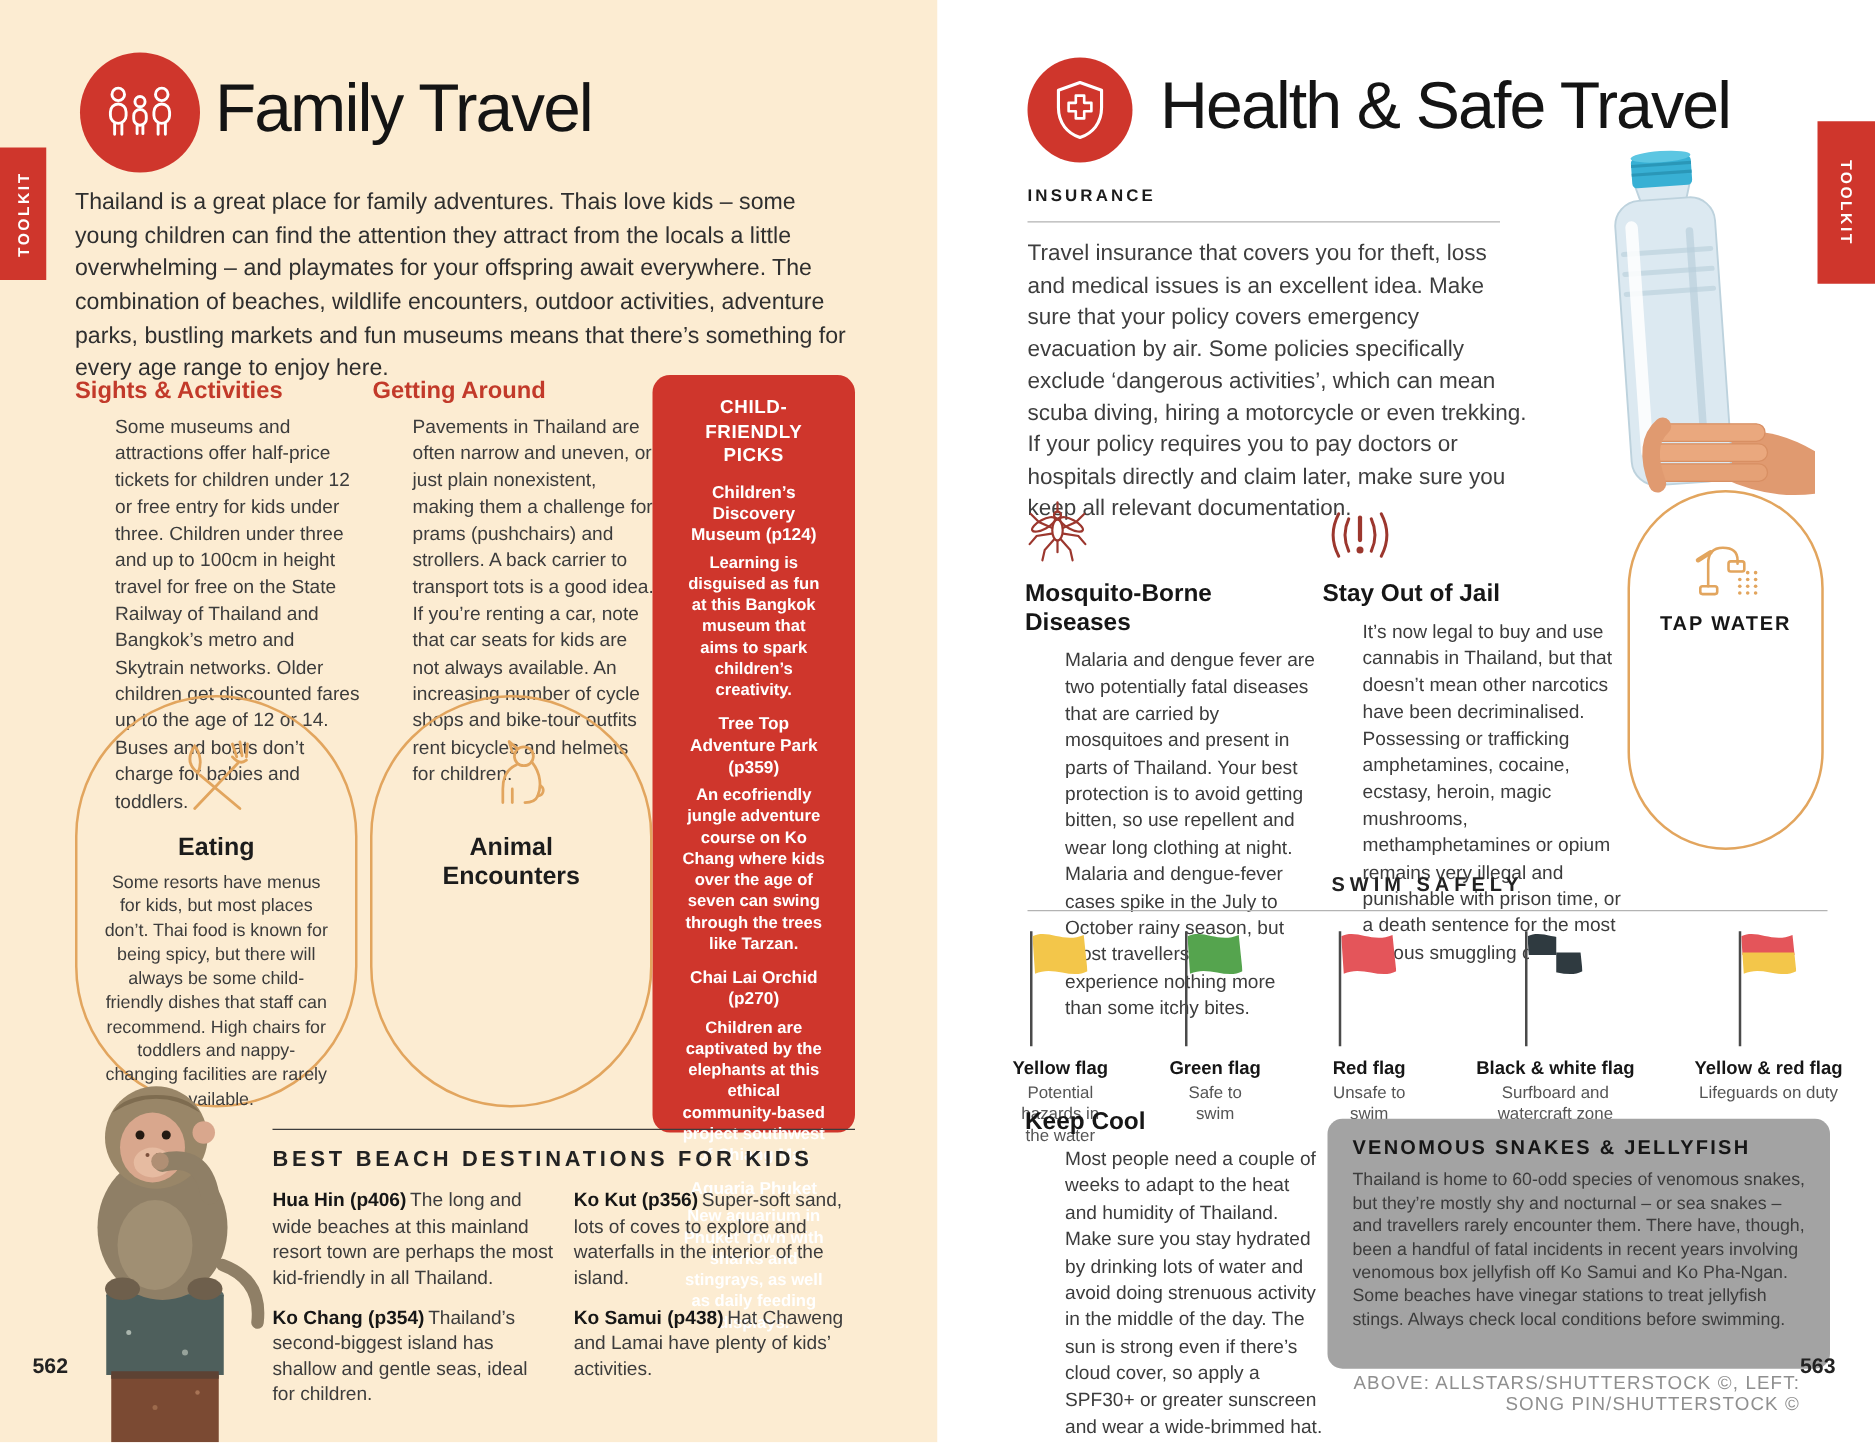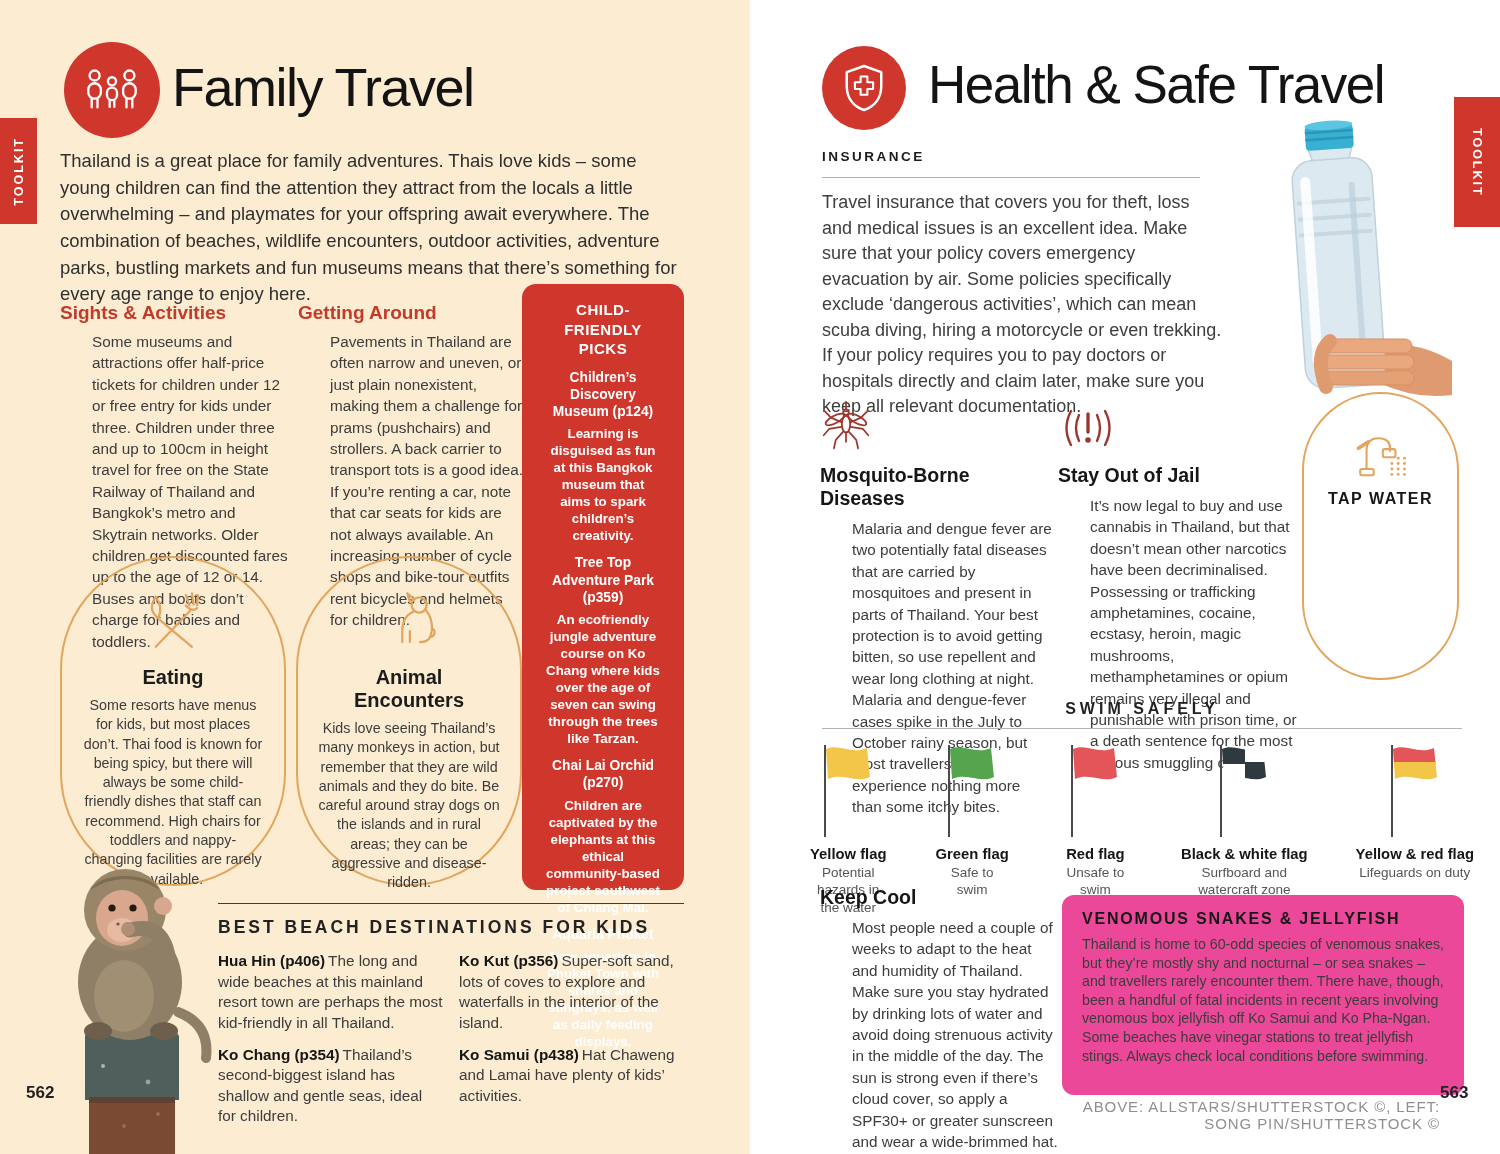--- a/index.html
+++ b/index.html
@@ -26,21 +26,21 @@
   .hdr-title-left  { left:172px; top:56px; font-size:54px; }
   .hdr-title-right { left:178px; top:54px; font-size:53px; }
 
   .lp-intro { left:60px; top:148px; width:628px; font-size:18.5px; line-height:1.44; color:#2f2f2f; }
 
   .colhead-red { font-size:19px; font-weight:bold; color:#c23a2a; margin-bottom:7px; }
   .colbody { font-size:15.3px; line-height:1.4; color:#3c3c3c;margin-left:32px; }
   .col-sights  { left:60px;  top:302px; width:230px; }
   .col-getting { left:298px; top:302px; width:226px; }
 
-  .redbox { left:522px; top:284px; width:162px; height:606px; background:#cf362c; border-radius:14px;
+  .redbox { left:522px; top:300px; width:162px; height:606px; background:#cf362c; border-radius:14px;
             padding:16px 24px; text-align:center; color:#fff; }
   .redbox-title { font-size:15px; font-weight:800; letter-spacing:.5px; line-height:1.3; margin-bottom:2px; }
   .redbox-item-name { font-size:13.8px; font-weight:800; line-height:1.25; margin-top:10px; }
   .redbox-item-desc { font-size:13.3px; font-weight:600; line-height:1.28; margin-top:5px; }
 
   .oval { border:2px solid #e2a55e; border-radius:120px; text-align:center; padding:32px 20px 18px; background:transparent; }
   .oval-eating { left:60px;  top:556px; width:226px; height:330px; }
   .oval-animal { left:296px; top:556px; width:226px; height:330px; }
   .oval-head { font-size:20px; font-weight:bold; color:#1c1c1c; margin:10px 0 7px; }
   .oval-body { font-size:14.3px; line-height:1.35; color:#3c3c3c; }
@@ -77,21 +77,21 @@
 
   .swim-title { left:72px; top:700px; width:640px; text-align:center; font-size:16px; font-weight:600;
                 letter-spacing:4px; color:#222; white-space:nowrap; }
   .swim-rule { left:72px; top:728px; width:640px; }
   .flags { left:60px; top:741px; width:664px; display:flex;gap:48px; }
   .flag-cell { width:133px; text-align:center; }
   .flag-name { font-size:14.8px; font-weight:bold; color:#161616; margin-top:1px; white-space:nowrap; }
   .flag-desc { font-size:13.5px; line-height:1.28; color:#555; margin-top:2px; }
 
   .col-keepcool { left:70px; top:886px; width:240px; }
-  .venom { left:312px; top:895px; width:402px; height:200px; background:#ec4899; border-radius:12px; padding:15px 20px; }
+  .venom { left:312px; top:895px; width:402px; height:200px; background:#a3a3a3; border-radius:12px; padding:15px 20px; }
   .venom-title { font-size:16px; font-weight:bold; letter-spacing:1.8px; color:#161616; margin-bottom:7px; }
   .venom-body { font-size:14.2px; line-height:1.31; color:#3c3c3c; }
 
   .credit { left:330px; top:1098px; width:360px; text-align:right; font-size:15px; letter-spacing:.9px; color:#8f8f8f; }
 </style>
 </head>
 <body>
 
 <div class="stage">
 
@@ -163,21 +163,20 @@
     <div class="abs oval oval-animal">
       <svg width="64" height="62" viewBox="0 0 76 72" fill="none" stroke="#e2a55e" stroke-width="2.6" stroke-linecap="round" stroke-linejoin="round">
         <circle cx="50" cy="17" r="9"></circle>
         <path d="M44,10 l-8,-7 l3,10"></path>
         <path d="M58,23 c8,10 9,23 5,32 c-2,5 -8,6 -12,6"></path>
         <path d="M43,25 c-9,4 -13,13 -13,23 v13"></path>
         <path d="M39,61 v-13"></path>
         <path d="M63,55 c6,-1 7,-7 3,-10"></path>
       </svg>
       <div class="oval-head">Animal Encounters</div>
-      <p class="oval-body">Kids love seeing Thailand’s many monkeys in action, but remember that they are wild animals and they do bite. Be careful around stray dogs on the islands and in rural areas; they can be aggressive and disease-ridden.</p>
     </div>
 
     <svg class="abs monkey" viewBox="0 0 208 328">
       <ellipse cx="104" cy="210" rx="47" ry="10" fill="#5a6a66"></ellipse>
       <rect x="57" y="210" width="94" height="64" fill="#4e5f5c"></rect>
       <rect x="61" y="274" width="86" height="54" fill="#7b4a33"></rect>
       <rect x="61" y="271" width="86" height="6" fill="#5d4233"></rect>
       <circle cx="75" cy="240" r="2" fill="#aab6ae"></circle>
         <circle cx="120" cy="256" r="2.4" fill="#97a39b"></circle>
       <circle cx="96" cy="300" r="2" fill="#9c6a4c"></circle>

